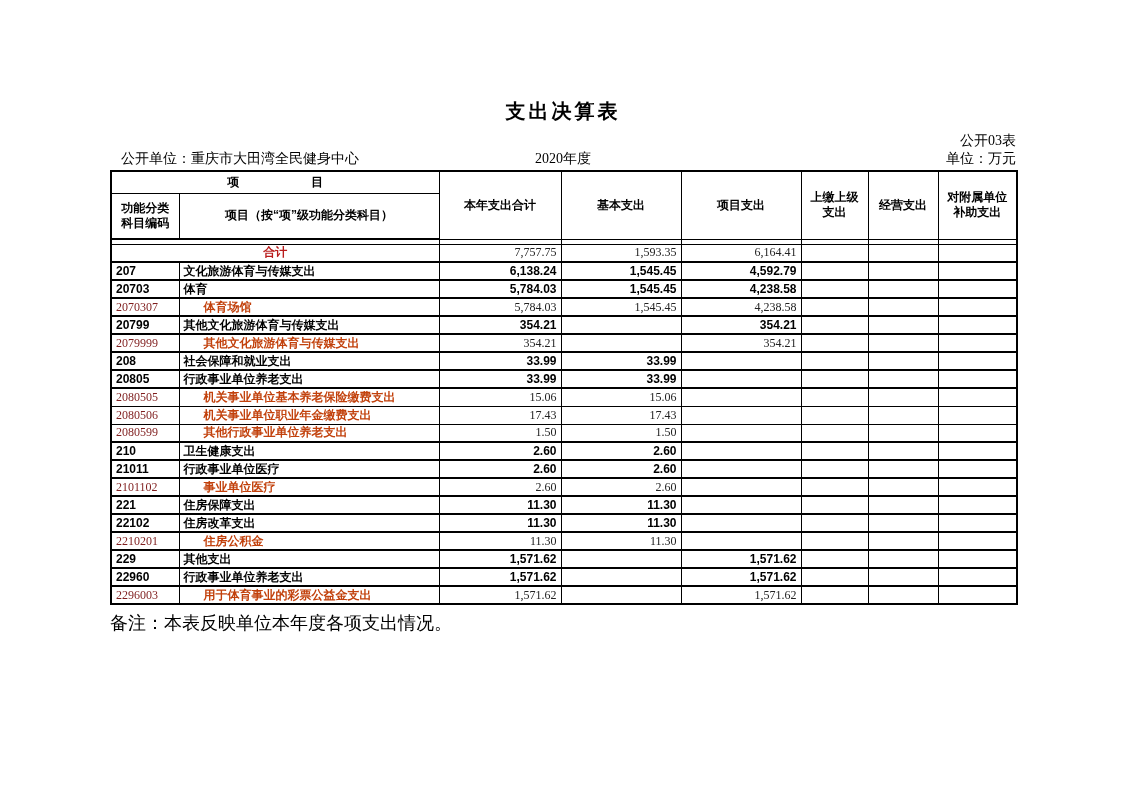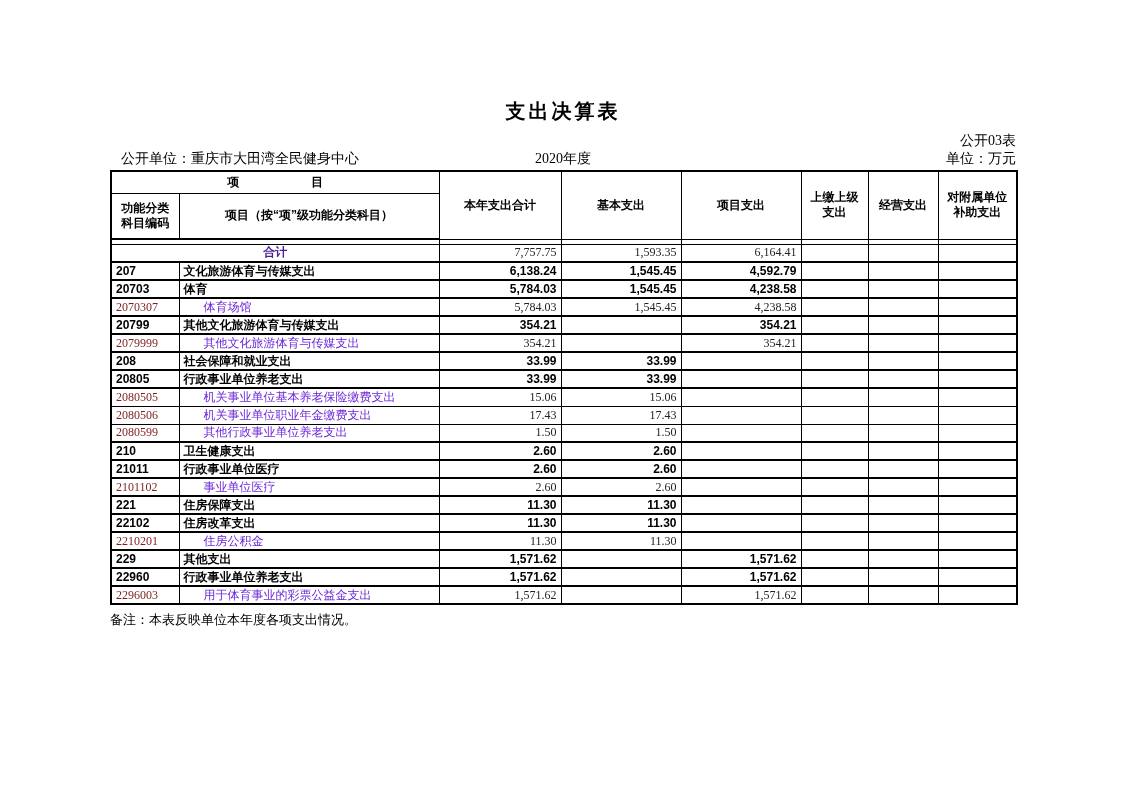--- a/index.html
+++ b/index.html
@@ -63,39 +63,39 @@
     white-space: normal;
     padding: 0 8px;
   }
   tr.hdr1 { height: 22px; }
   tr.hdr2 { height: 46px; }
   tr.hdr2 th { border-bottom-width: 2px; }
   tr.spacer { height: 5px; }
   tr.spacer td { padding: 0; }
   tbody tr.data-row { height: 18px; }
   td.code { text-align: left; color: #7f1d1d; }
-  td.item { text-align: left; color: #6d28d9; }
+  td.item { text-align: left; color: #c2410c; font-weight: bold; }
   td.num  { text-align: right; color: #222; padding-right: 5px; }
   tr.indent td.item { padding-left: 24px; }
   tr.bold-row td {
     font-weight: bold;
     color: #000;
     font-family: "Liberation Sans", "DejaVu Sans", sans-serif;
   }
   tr.total-row td.item {
     text-align: center;
     font-weight: bold;
-    color: #4c1d95;
+    color: #b91c1c;
     font-family: "Liberation Sans", "DejaVu Sans", sans-serif;
   }
   tr.tb td { border-bottom-width: 2px; }
   .note {
     position: absolute;
     top: 611px; left: 0;
-    font-size: 13px;
+    font-size: 18px;
   }
 </style>
 </head>
 <body>
 
 <div class="sheet">
 
   <div class="title">支出决算表</div>
 
   <div class="table-code">公开03表</div>

